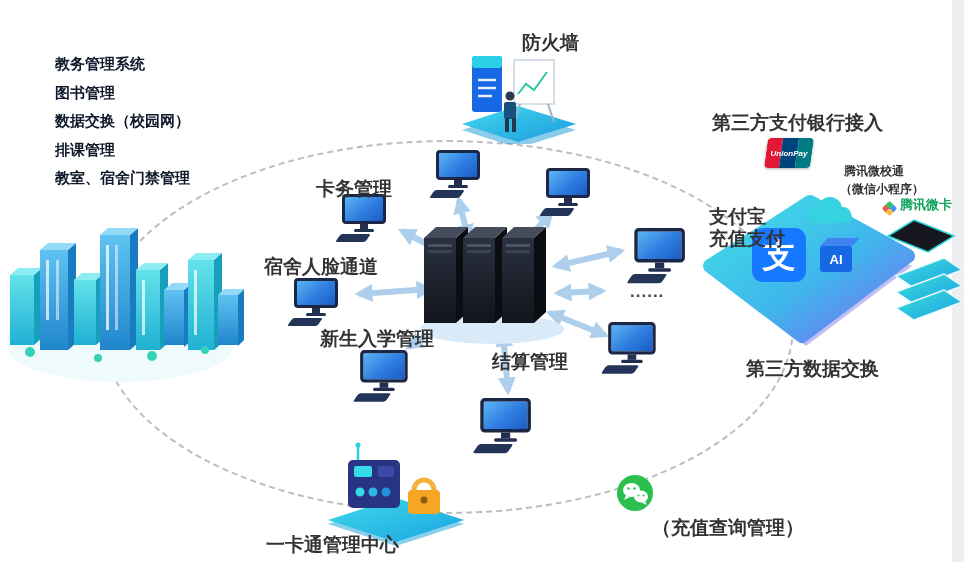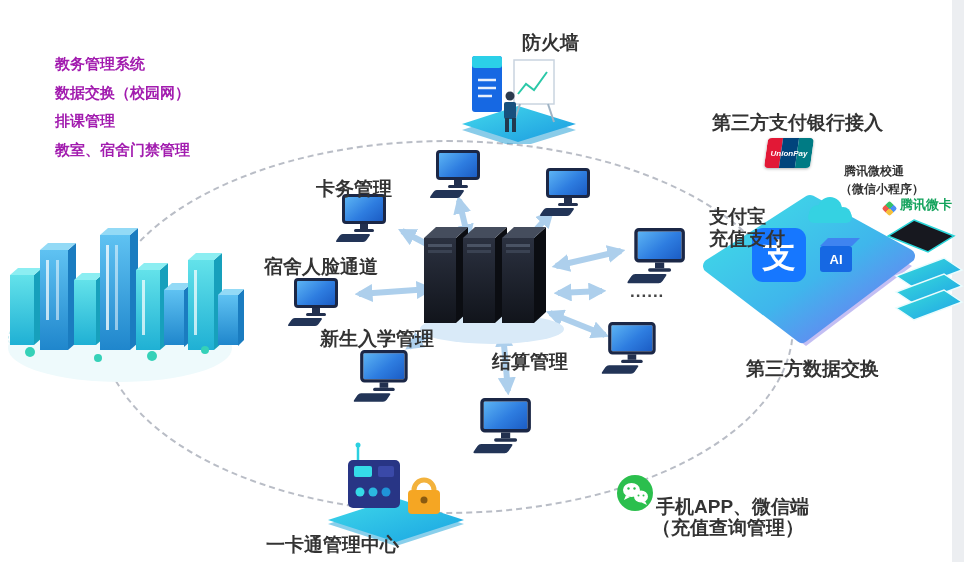--- a/index.html
+++ b/index.html
@@ -12,21 +12,21 @@
     position:absolute;left:100px;top:140px;width:690px;height:370px;
     border:2px dashed #b9bdc6;border-radius:50%;
   }
   .city-ring{
     position:absolute;left:8px;top:300px;width:222px;height:74px;
     border:1.5px dashed #c2ebf1;border-radius:50%;
   }
   .lbl{position:absolute;font-size:19px;font-weight:600;color:#333;white-space:nowrap;line-height:1.35;}
   .lbl-sm{font-size:12px;}
   .left-list{position:absolute;left:55px;top:50px;margin:0;padding:0;list-style:none;}
-  .left-list li{font-size:15px;font-weight:600;color:#a21caf;line-height:28.5px;white-space:nowrap;}
+  .left-list li{font-size:15px;font-weight:600;color:#0f172a;line-height:28.5px;white-space:nowrap;}
   .abs{position:absolute;}
   
   .ws{position:absolute;width:48px;}
   .ws .scr{width:44px;height:30px;margin:0 auto;box-sizing:border-box;
     background:linear-gradient(140deg,#5cb4f4 0%,#2e7de0 55%,#1b5cc4 100%);
     border:3px solid #1b2746;border-radius:4px;}
   .ws .neck{width:8px;height:5px;background:#22304f;margin:0 auto;}
   .ws .base{width:20px;height:3px;background:#22304f;border-radius:2px;margin:0 auto;}
   .ws .kbd{width:30px;height:8px;background:#223457;border-radius:2px;transform:skewX(-35deg);margin:2px 0 0 -2px;}
   .lg{transform:scale(1.15);transform-origin:top left;}
@@ -340,36 +340,36 @@
     <circle cx="12.5" cy="14.5" r="1.2" fill="#2bbf4d"></circle>
     <circle cx="18.5" cy="14.5" r="1.2" fill="#2bbf4d"></circle>
     <ellipse cx="25" cy="22.5" rx="7" ry="6" fill="#ffffff"></ellipse>
     <polygon points="29,27 31,31 25.5,28.5" fill="#ffffff"></polygon>
     <circle cx="22.5" cy="21.5" r="1" fill="#2bbf4d"></circle>
     <circle cx="27.5" cy="21.5" r="1" fill="#2bbf4d"></circle>
   </svg>
 
   <ul class="left-list">
     <li>教务管理系统</li>
+    <li>图书管理</li>
     <li>数据交换（校园网）</li>
     <li>排课管理</li>
     <li>教室、宿舍门禁管理</li>
   </ul>
 
   <div class="lbl" style="left:522px;top:30px;">防火墙</div>
 
   <div class="lbl" style="left:316px;top:176px;">卡务管理</div>
   <div class="lbl" style="left:264px;top:254px;">宿舍人脸通道</div>
   <div class="lbl" style="left:320px;top:326px;">新生入学管理</div>
   <div class="lbl" style="left:492px;top:349px;">结算管理</div>
 
   <div class="lbl" style="left:712px;top:110px;">第三方支付银行接入</div>
   <div class="lbl lbl-sm" style="left:844px;top:163px;">腾讯微校通</div>
   <div class="lbl lbl-sm" style="left:840px;top:181px;">（微信小程序）</div>
   <div class="lbl" style="left:709px;top:204px;">支付宝</div>
   <div class="lbl" style="left:709px;top:226px;">充值支付</div>
   <div class="lbl" style="left:746px;top:356px;">第三方数据交换</div>
 
   <div class="lbl" style="left:266px;top:532px;">一卡通管理中心</div>
-  <div class="lbl" style="left:656px;top:494px;">手机APP、微信端</div>
   <div class="lbl" style="left:652px;top:515px;">（充值查询管理）</div>
 
 </div>
 
 </body></html>

